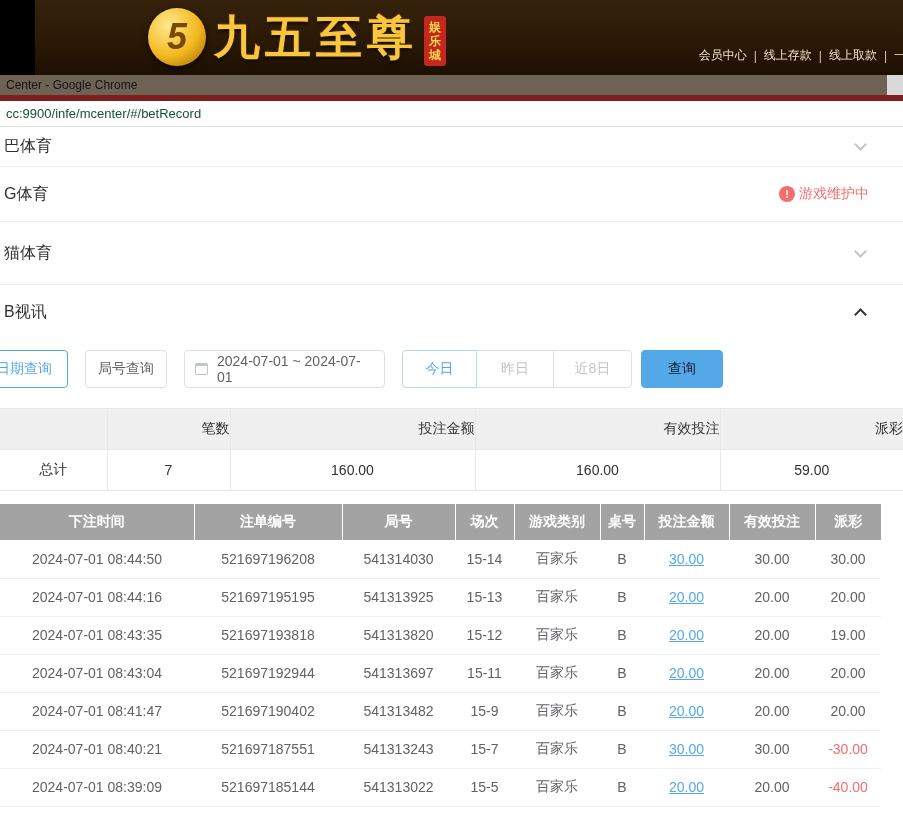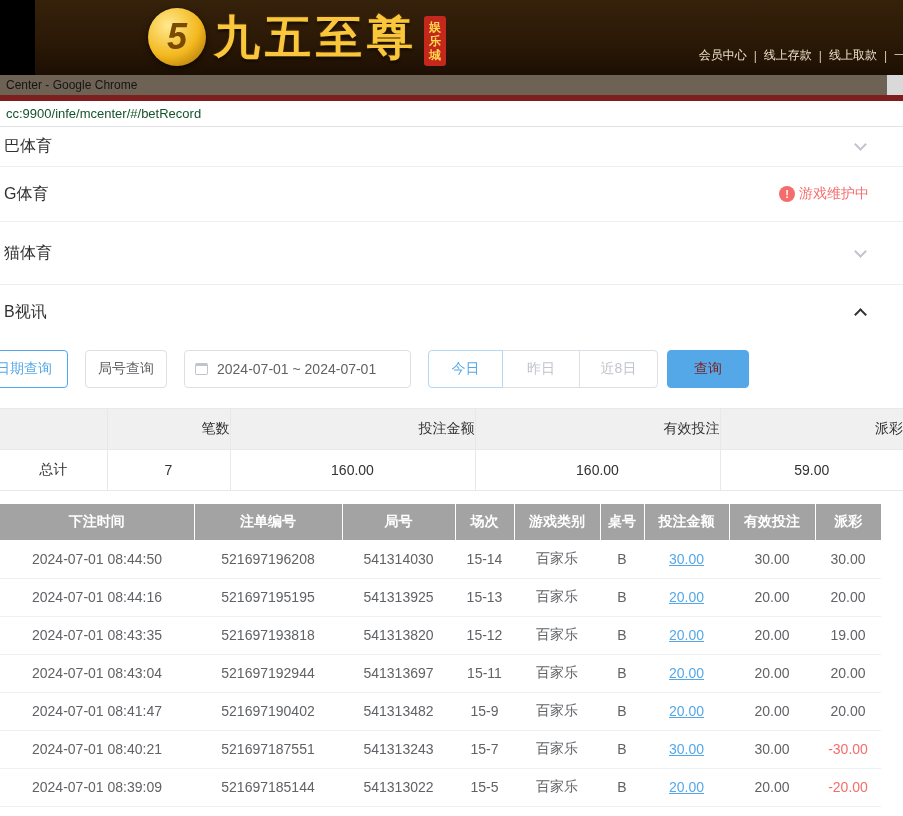--- a/index.html
+++ b/index.html
@@ -65,31 +65,31 @@
   
   .filters { margin-top:10px; height:38px; display:flex; align-items:center; }
   .btn {
     height:38px; border:1px solid #dcdfe6; border-radius:4px; background:#fff;
     font-size:14px; color:#606266; display:flex; align-items:center; justify-content:center;
     cursor:pointer; white-space:nowrap;
   }
   .btn-date-query { width:88px; margin-left:-20px; border-color:#55a8e8; color:#55a8e8; }
   .btn-round-query { width:82px; margin-left:17px; }
   .datebox {
-    width:227px; height:38px; margin-left:17px;
+    width:201px; height:38px; margin-left:17px;
     border:1px solid #dcdfe6; border-radius:4px;
     display:flex; align-items:center; padding:0 10px; gap:9px;
     color:#606266; font-size:14px; cursor:pointer;
   }
   .cal-icon { width:13px; height:12px; border:1px solid #c0c4cc; border-top:3px solid #c0c4cc; border-radius:2px; flex:none; }
   .btn-group { display:flex; margin-left:17px; }
   .btn-today { width:75px; border-color:#b3d8f4; color:#55a8e8; border-radius:4px 0 0 4px; position:relative; z-index:1; }
   .btn-yesterday { width:78px; margin-left:-1px; color:#c0c4cc; border-radius:0; }
   .btn-8days { width:79px; margin-left:-1px; color:#c0c4cc; border-radius:0 4px 4px 0; }
-  .btn-search { width:82px; margin-left:9px; background:#55a8e8; border-color:#55a8e8; color:#7f1d1d; }
+  .btn-search { width:82px; margin-left:9px; background:#55a8e8; border-color:#55a8e8; color:#0f172a; }
 
   
   table { border-collapse:collapse; table-layout:fixed; }
   .summary { margin-top:20px; width:903px; font-size:14px; }
   .summary th, .summary td { height:41px; text-align:center; border:1px solid #e8e8e8; font-weight:normal; }
   .summary th { background:#f0f0f0; color:#303133;text-align:right; }
   .summary td { background:#fff; color:#303133; }
   .summary th:first-child, .summary td:first-child { border-left:none; }
   .summary th:last-child, .summary td:last-child { border-right:none; }
 
@@ -295,16 +295,16 @@
       </tr>
       <tr>
         <td>2024-07-01 08:39:09</td>
         <td>521697185144</td>
         <td>541313022</td>
         <td>15-5</td>
         <td>百家乐</td>
         <td>B</td>
         <td class="bet-link">20.00</td>
         <td>20.00</td>
-        <td class="neg">-20.00</td>
+        <td class="neg">-40.00</td>
       </tr>
     </tbody>
 </table>
 
 </body></html>

